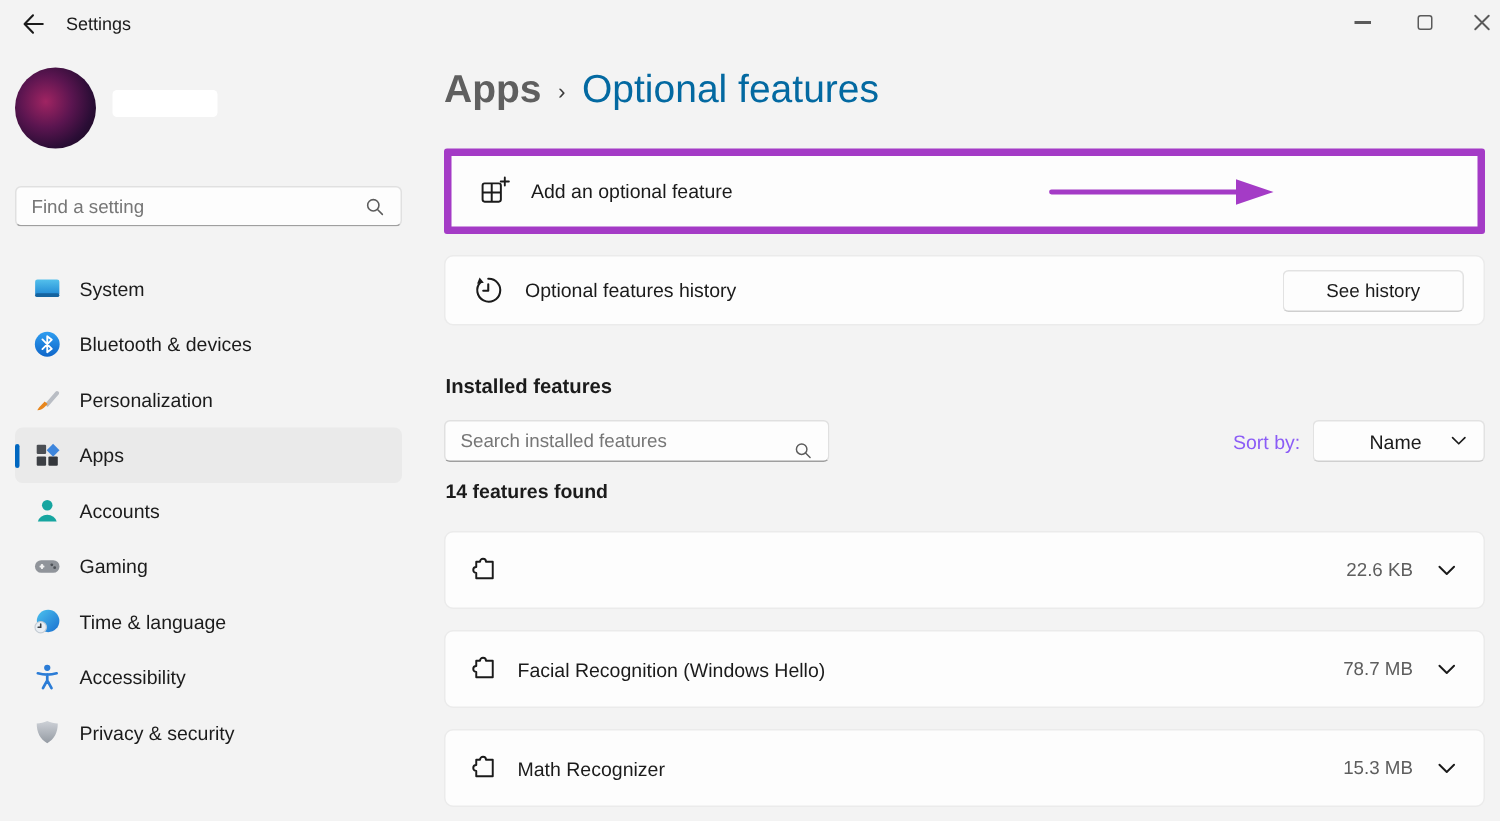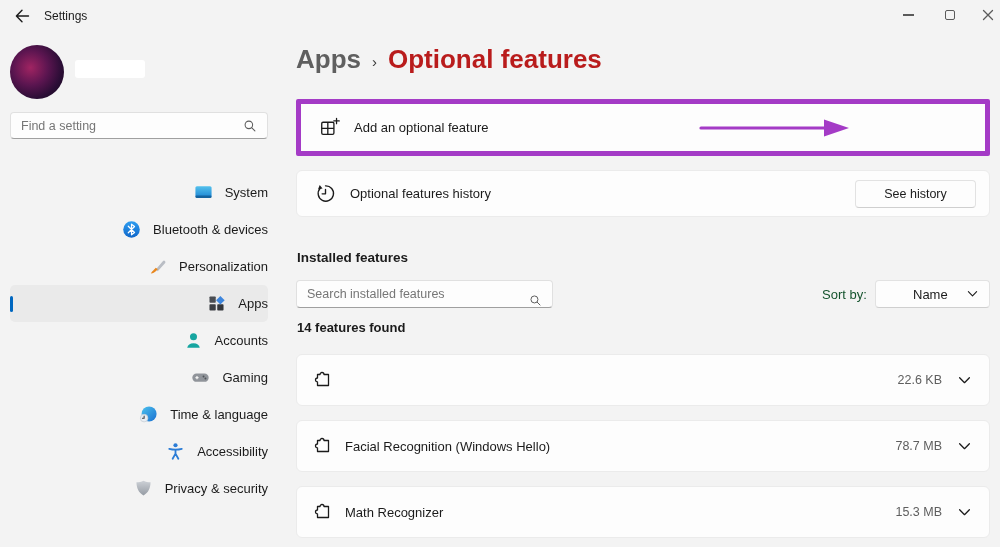--- a/index.html
+++ b/index.html
@@ -20,42 +20,42 @@
   .app-title { position:absolute; left:44px; top:9px; font-size:12px; color:#1b1b1b; }
   .winctl { position:absolute; top:0; height:30px; width:40px; display:flex; align-items:center; justify-content:center; }
   .winctl.min { left:888px; } .winctl.max { left:930px; } .winctl.close { left:968px; }
   .glyph-min { width:11px; height:1.5px; background:#5a5a5a; }
   .glyph-max { width:10px; height:10px; border:1.3px solid #5a5a5a; border-radius:2px; }
 
   
   .avatar { position:absolute; left:10px; top:45px; width:54px; height:54px; border-radius:50%;
     background: radial-gradient(circle at 38% 42%, #a02462 0%, #5b1550 38%, #2a0d35 68%, #120716 100%); }
   .name-redact { position:absolute; left:75px; top:60px; width:70px; height:18px; background:#ffffff; border-radius:3px; }
-  .side-search { position:absolute; left:10px; top:112px; width:258px; height:27px; background:#fdfdfd;
+  .side-search { position:absolute; left:10px; top:124px; width:258px; height:27px; background:#fdfdfd;
     border:1px solid #e0e0e0; border-bottom:1px solid #9f9f9f; border-radius:4px; display:flex; align-items:center; }
   .side-search input, .inst-search input {
     border:none; outline:none; background:transparent; flex:1; height:100%;
     font-family:"Liberation Sans", sans-serif; font-size:12.5px; color:#1b1b1b; padding:0 8px 0 10px; }
   .side-search input::placeholder, .inst-search input::placeholder { color:#767676; }
   .search-glyph { margin-right:10px; }
 
   .nav { position:absolute; left:0; top:174px; width:280px; }
   .nav-item { position:relative; width:258px; margin-left:10px; height:37px; display:flex; align-items:center;
-    padding-left:12px; border-radius:5px; cursor:pointer;justify-content:flex-end; }
+    padding-left:12px; border-radius:5px; cursor:pointer; }
   .nav-item.selected { background:#eaeaea; }
   .nav-item.selected::before { content:""; position:absolute; left:0; top:50%; transform:translateY(-50%);
     width:3px; height:16px; border-radius:2px; background:#0067c0; }
   .nav-icon { width:19px; height:19px; margin-right:12px; flex:0 0 auto; }
   .nav-label { font-size:13px; color:#1b1b1b; white-space:nowrap; }
 
   
   .breadcrumb { position:absolute; left:296px; top:44px; display:flex; align-items:center; gap:11px; }
   .bc-parent { font-size:26px; font-weight:600; color:#5f5f5f; cursor:pointer; }
   .bc-sep { font-size:15px; color:#3a3a3a; padding-top:4px; }
-  .bc-current { font-size:26px; font-weight:700; color:#b91c1c; }
+  .bc-current { font-size:26px; font-weight:400; color:#0369a1; }
 
   .card { position:absolute; left:296px; width:694px; background:#fdfdfd; border:1px solid #ebebeb;
     border-radius:6px; display:flex; align-items:center; }
   .card-highlight { position:absolute; left:296px; top:99px; width:694px; height:57px;
     border:5px solid #a43bc6; border-radius:2px; background:#fdfdfd; display:flex; align-items:center; }
   .card-icon { width:21px; height:21px; margin-left:18px; flex:0 0 auto; }
   .card-label { margin-left:14px; font-size:13px; color:#1b1b1b; }
   .spacer { flex:1; }
 
   .btn-primary { width:119px; height:26px; margin-right:10px; background:#0067c0; color:#ffffff;
@@ -65,21 +65,21 @@
     border:1px solid #e2e2e2; border-bottom-color:#cfcfcf; border-radius:4px;
     font-family:"Liberation Sans", sans-serif; font-size:12.5px; cursor:pointer; }
 
   .annot-arrow { position:absolute; left:698px; top:117px; pointer-events:none; }
 
   .card-history { top:170px; height:47px; }
 
   .inst-heading { position:absolute; left:297px; top:250px; font-size:13.5px; font-weight:700; color:#1b1b1b; }
   .inst-search { position:absolute; left:296px; top:280px; width:257px; height:28px; background:#fdfdfd;
     border:1px solid #e0e0e0; border-bottom:1px solid #9f9f9f; border-radius:4px; display:flex; align-items:flex-end; }
-  .sort-label { position:absolute; left:822px; top:287px; font-size:13px; color:#14532d; }
+  .sort-label { position:absolute; left:822px; top:287px; font-size:13px; color:#8b5cf6; }
   .sort-dd { position:absolute; left:875px; top:280px; width:115px; height:28px; background:#fdfdfd;
     border:1px solid #e2e2e2; border-bottom-color:#cfcfcf; border-radius:4px; display:flex;
     align-items:center; cursor:pointer;padding-left:24px; }
   .sort-value { margin-left:13px; font-size:13px; flex:1; }
   .dd-chev { margin-right:11px; }
   .inst-count { position:absolute; left:297px; top:320px; font-size:13px; font-weight:700; color:#1b1b1b; }
 
   .feature-row { height:52px; cursor:pointer; }
   .row1 { top:354px; } .row2 { top:420px; } .row3 { top:486px; }
   .feat-icon { width:20px; height:20px; margin-left:16px; flex:0 0 auto; }

